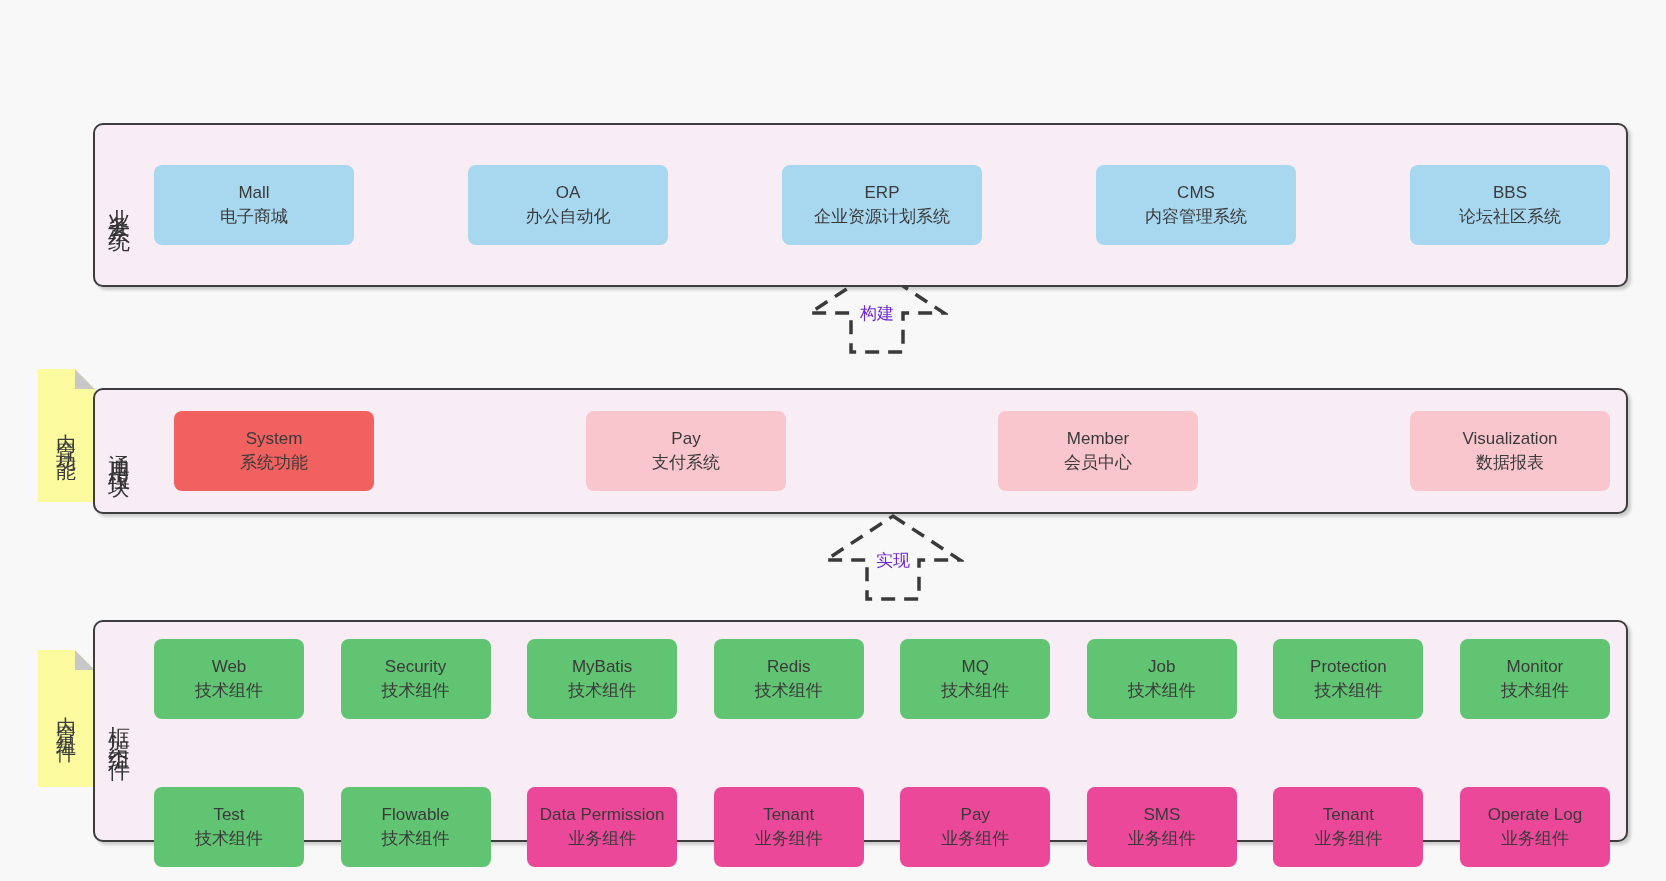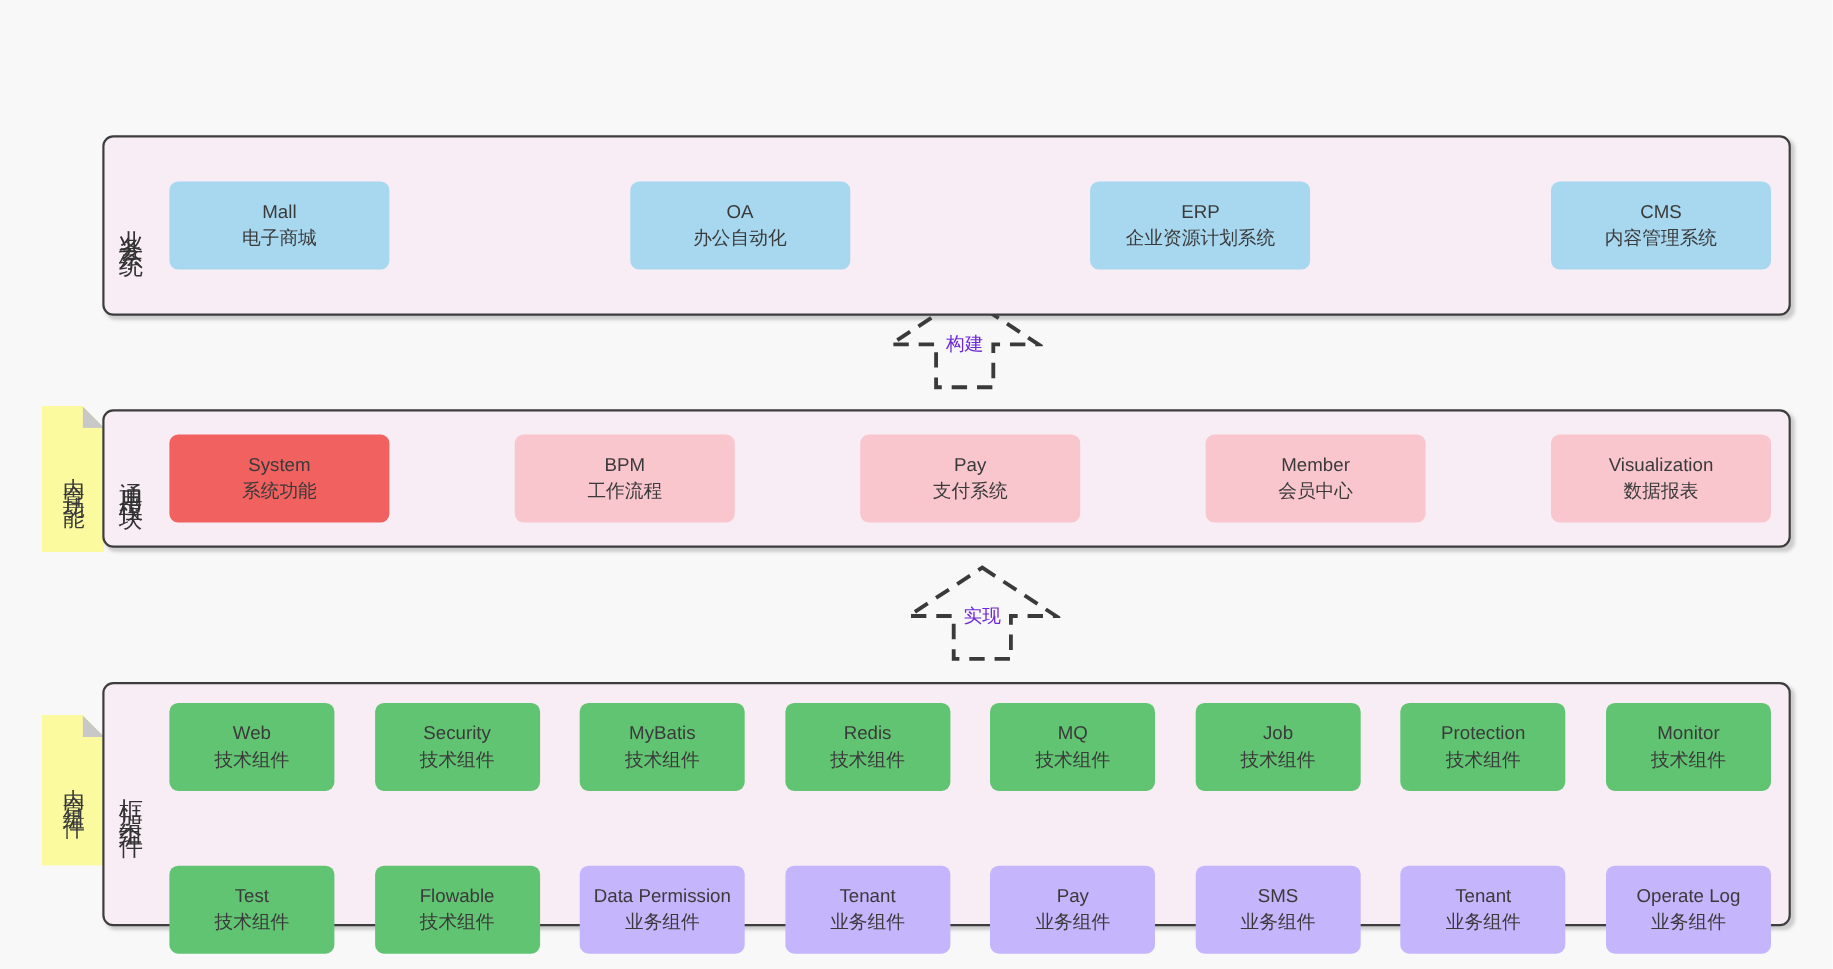--- a/index.html
+++ b/index.html
@@ -19,21 +19,21 @@
     width:1535px;
     box-sizing:border-box;
     background:#f8edf5;
     border:2px solid #3d3d3d;
     border-radius:10px;
     box-shadow:3px 3px 3px rgba(80,80,80,0.25);
     display:flex;
     z-index:2;
   }
   .panel-1{top:123px;height:164px;}
-  .panel-2{top:372px;height:126px;}
+  .panel-2{top:388px;height:126px;gap:20px;}
   .panel-3{top:620px;height:222px;}
 
   .v-label{
     writing-mode:vertical-rl;
     text-orientation:upright;
     font-size:22px;
     letter-spacing:7px;
     line-height:1;
     color:#333;
     align-self:center;
@@ -65,21 +65,21 @@
     font-size:17px;
     line-height:24px;
     padding:2px 6px;
   }
   .row-6 .box{width:200px;}
   .row-8 .box{width:150px;margin-top:44px;}
   .blue{background:#a8d8f0;}
   .red{background:#f0615f;}
   .pink{background:#f9c6ce;}
   .green{background:#61c472;}
-  .lgreen{background:#c4b5fd;}
+  .lgreen{background:#ec4899;}
 
   
   .note{
     position:absolute;
     width:57px;
     background:#fbfa9f;
     display:flex;
     align-items:center;
     justify-content:center;
     z-index:1;
@@ -144,20 +144,24 @@
           <div>办公自动化</div>
         </div>
         <div class="box blue">
           <div>ERP</div>
           <div>企业资源计划系统</div>
         </div>
         <div class="box blue">
           <div>CMS</div>
           <div>内容管理系统</div>
         </div>
+        <div class="box blue">
+          <div>BBS</div>
+          <div>论坛社区系统</div>
+        </div>
       </div>
     </div>
   </section>
 
   <div class="arrow arrow-1">
     <svg viewBox="0 0 142 90">
       <polygon class="arrow-shape" points="71,3 138,47 97,47 97,86 45,86 45,47 4,47"></polygon>
     </svg>
     <span class="arrow-label">构建</span>
   </div>
@@ -167,24 +171,20 @@
   </div>
   <section class="panel panel-2">
     <div class="v-label">通用模块</div>
     <div class="rows">
       <div class="row row-6">
         <div class="box red">
           <div>System</div>
           <div>系统功能</div>
         </div>
         <div class="box pink">
-          <div>BPM</div>
-          <div>工作流程</div>
-        </div>
-        <div class="box pink">
           <div>Pay</div>
           <div>支付系统</div>
         </div>
         <div class="box pink">
           <div>Member</div>
           <div>会员中心</div>
         </div>
         <div class="box pink">
           <div>Visualization</div>
           <div>数据报表</div>

